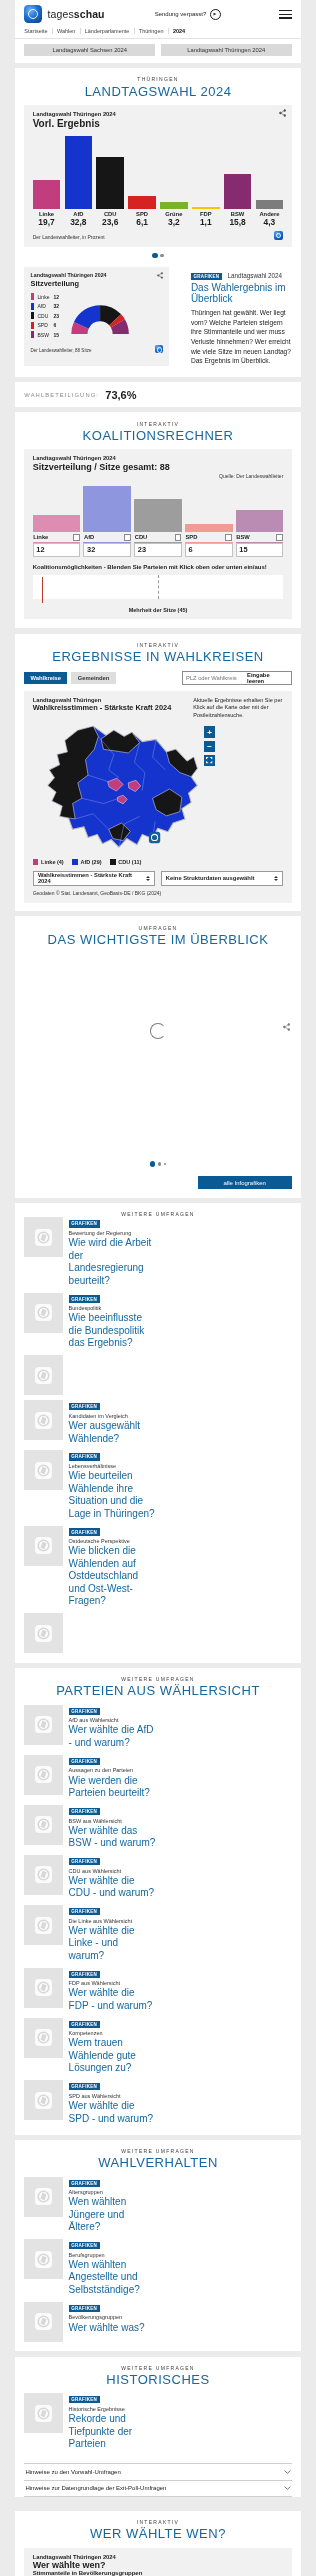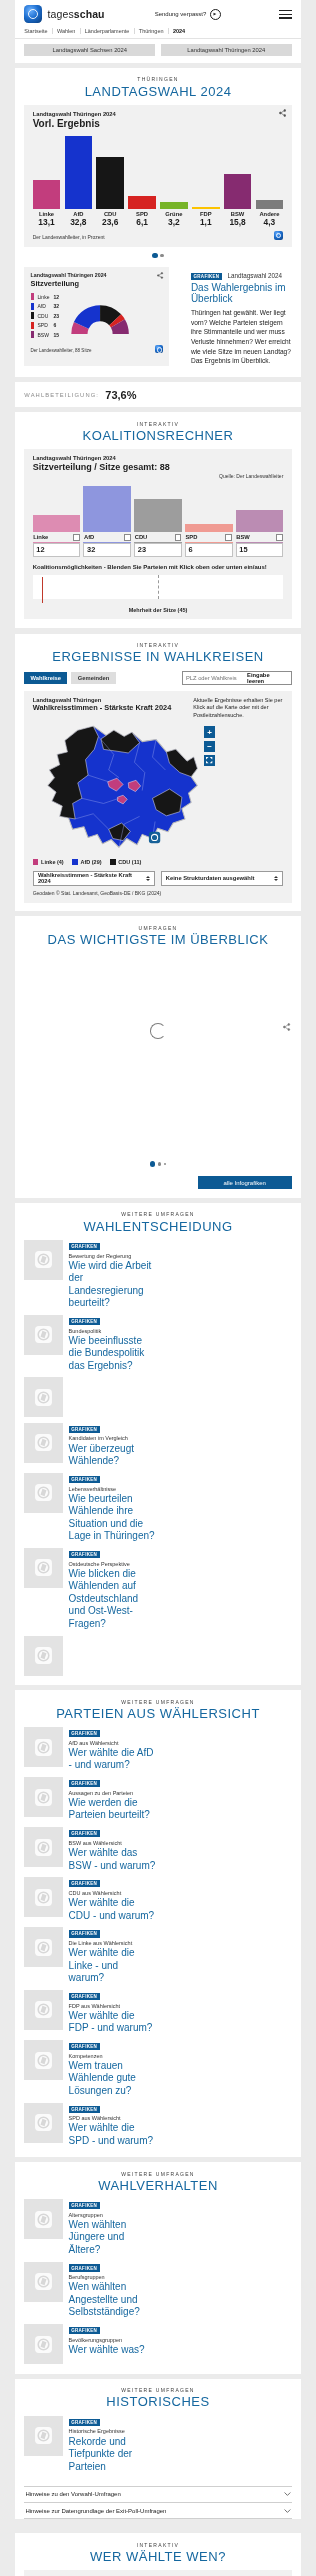--- a/index.html
+++ b/index.html
@@ -187,21 +187,21 @@
             </svg>
         </span>
         <div class="cardkick">Landtagswahl Thüringen 2024</div>
         <div class="cardtitle">Vorl. Ergebnis</div>
         <div class="barchart">
             <div class="bar-col">
               <div class="bar-area" style="height: 73px;">
                 <div class="bar" style="height: 29px; background: rgb(194, 61, 125);"></div>
               </div>
               <div class="bar-label">Linke</div>
-              <div class="bar-value">13,1</div>
+              <div class="bar-value">19,7</div>
             </div>
             <div class="bar-col">
               <div class="bar-area" style="height: 73px;">
                 <div class="bar" style="height: 73px; background: rgb(21, 51, 205);"></div>
               </div>
               <div class="bar-label">AfD</div>
               <div class="bar-value">32,8</div>
             </div>
             <div class="bar-col">
               <div class="bar-area" style="height: 73px;">
@@ -535,21 +535,20 @@
         </div>
       <div class="btnrow">
         <button class="infobtn">alle Infografiken</button>
       </div>
     </div>
 
     <div class="gap"></div>
 
     <div class="block">
       <div class="seckick">WEITERE UMFRAGEN</div>
-      <div class="sectitle">WAHLENTSCHEIDUNG</div>
       <div class="tgrid">
 
           <div class="titem">
             <div class="thumb">
               <svg width="19" height="19" viewBox="0 0 36 36">
                 <rect x="2" y="2" width="32" height="32" rx="7" fill="#fff" opacity="0.85"></rect>
                 <circle cx="18" cy="18" r="10" fill="none" stroke="#d8d8d8" stroke-width="3"></circle>
                 <rect x="14" y="12" width="8" height="12" fill="#d8d8d8" transform="rotate(18 18 18)"></rect>
               </svg>
             </div>
@@ -589,21 +588,21 @@
             <div class="thumb">
               <svg width="19" height="19" viewBox="0 0 36 36">
                 <rect x="2" y="2" width="32" height="32" rx="7" fill="#fff" opacity="0.85"></rect>
                 <circle cx="18" cy="18" r="10" fill="none" stroke="#d8d8d8" stroke-width="3"></circle>
                 <rect x="14" y="12" width="8" height="12" fill="#d8d8d8" transform="rotate(18 18 18)"></rect>
               </svg>
             </div>
             <div class="tcontent">
               <span class="badge">GRAFIKEN</span>
               <div class="tkicker">Kandidaten im Vergleich</div>
-              <div class="ttitle">Wer überzeugt Wählende?</div>
+              <div class="ttitle">Wer ausgewählt Wählende?</div>
             </div>
           </div>
 
           <div class="titem">
             <div class="thumb">
               <svg width="19" height="19" viewBox="0 0 36 36">
                 <rect x="2" y="2" width="32" height="32" rx="7" fill="#fff" opacity="0.85"></rect>
                 <circle cx="18" cy="18" r="10" fill="none" stroke="#d8d8d8" stroke-width="3"></circle>
                 <rect x="14" y="12" width="8" height="12" fill="#d8d8d8" transform="rotate(18 18 18)"></rect>
               </svg>

